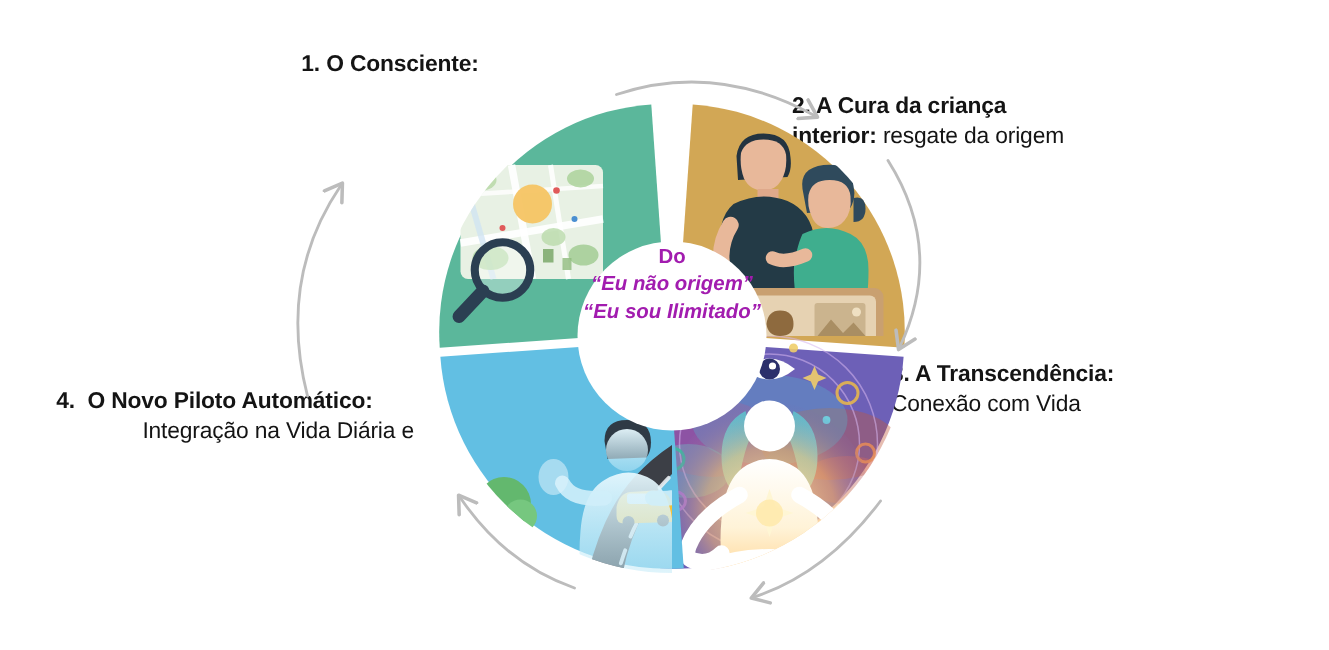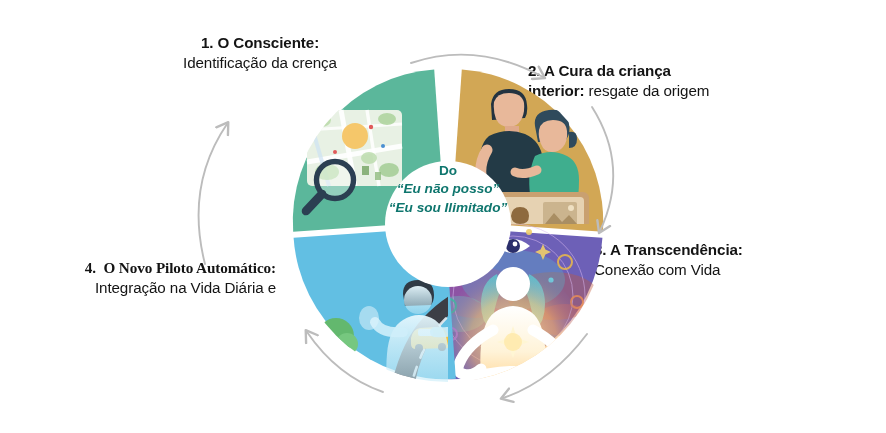--- a/index.html
+++ b/index.html
@@ -73,50 +73,48 @@
     text-align: left;
   }
   .label-4 {
     left: 8px;
     top: 258px;
     width: 268px;
     text-align: right;
   }
   .label-4 .line-head {
     display: block;
-    text-align: right;
+    text-align: center;
     padding-left: 2px;
-    font-family: Liberation Serif, serif;
   }
 
   
   .center-text {
     position: absolute;
     left: 160px;
     top: 118px;
     width: 150px;
     text-align: center;
     font-size: 13.6px;
     font-weight: bold;
     line-height: 1.36;
-    color: #0f766e;
+    color: #a21caf;
     pointer-events: none;
   }
   .center-text .quote {
     font-style: italic;
   }
 </style>
 </head>
 <body>
 
 <div id="stage">
 
   <div class="label label-1">
     <span class="bold">1. O Consciente:</span><br>
-    <span>Identificação da crença</span>
   </div>
   <div class="label label-1" style="left:125px;top:33px;pointer-events:none;">
   </div>
 
   <div class="label label-2">
     <span class="bold">2. A Cura da criança</span><br>
     <span class="bold">interior:</span><span> resgate da origem</span>
   </div>
 
   <div class="label label-3">
@@ -351,17 +349,17 @@
         <path d="M198 19 q66 -22 132 14" marker-end="url(#arrowHead)"></path>
         <path d="M379 63 q38 60 8 124" marker-end="url(#arrowHead)"></path>
         <path d="M374 290 q-36 48 -84 64" marker-end="url(#arrowHead)"></path>
         <path d="M170 348 q-46 -16 -76 -60" marker-end="url(#arrowHead)"></path>
         <path d="M-8 220 q-20 -78 22 -140" marker-end="url(#arrowHead)"></path>
       </g>
     </svg>
 
     <div class="center-text">
       <div>Do</div>
-      <div class="quote">“Eu não posso”</div>
+      <div class="quote">“Eu não origem”</div>
       <div class="quote">“Eu sou Ilimitado”</div>
     </div>
   </div>
 </div>
 
 </body></html>

